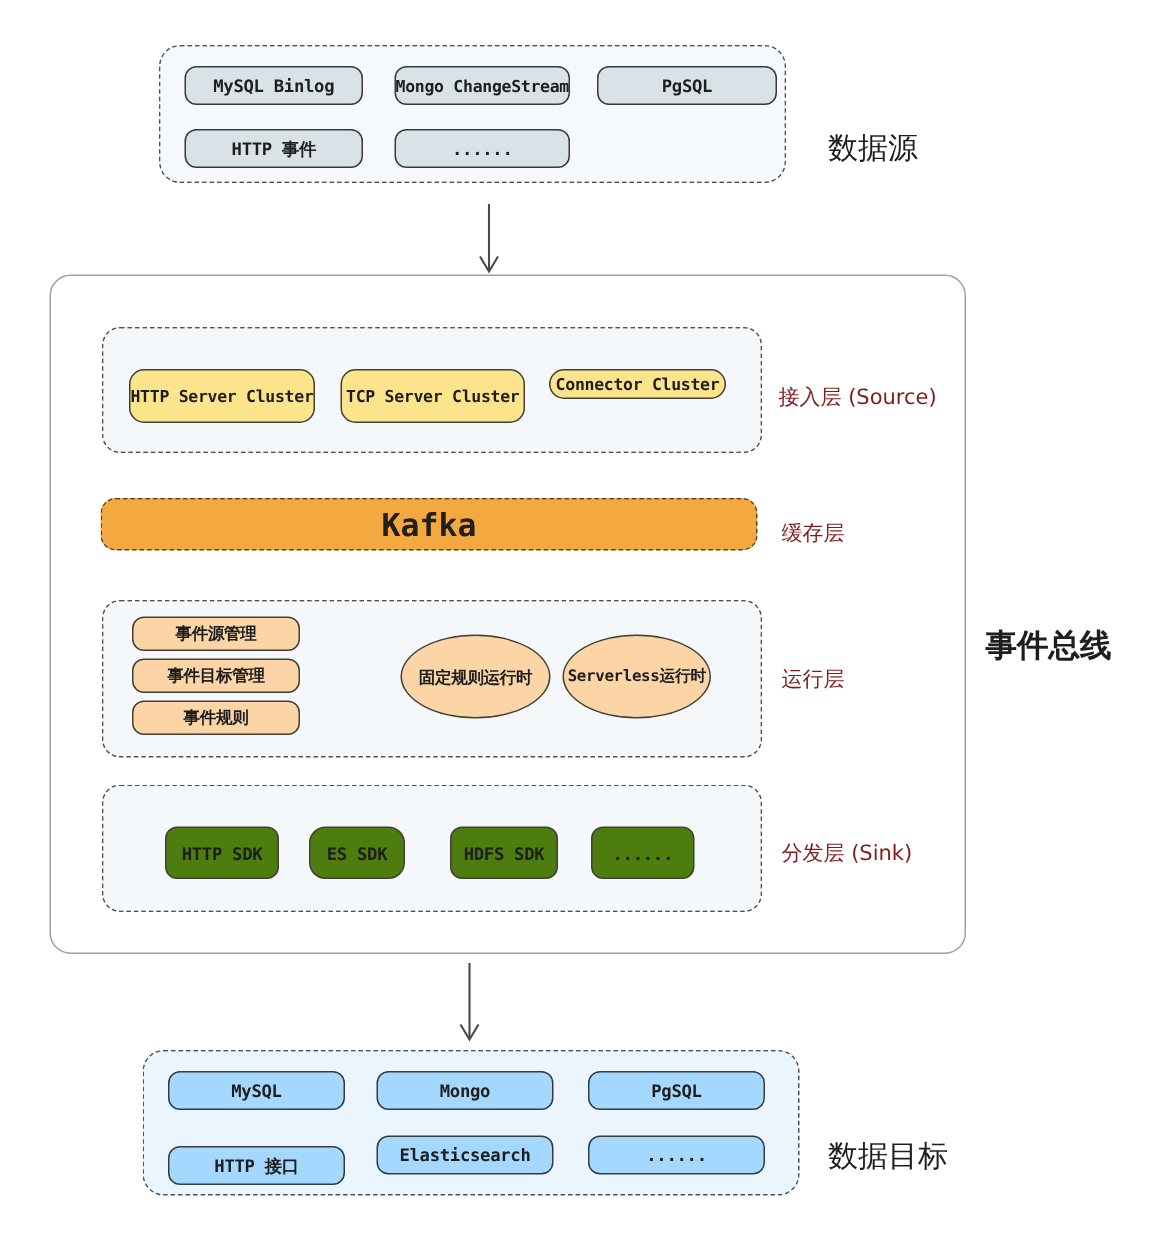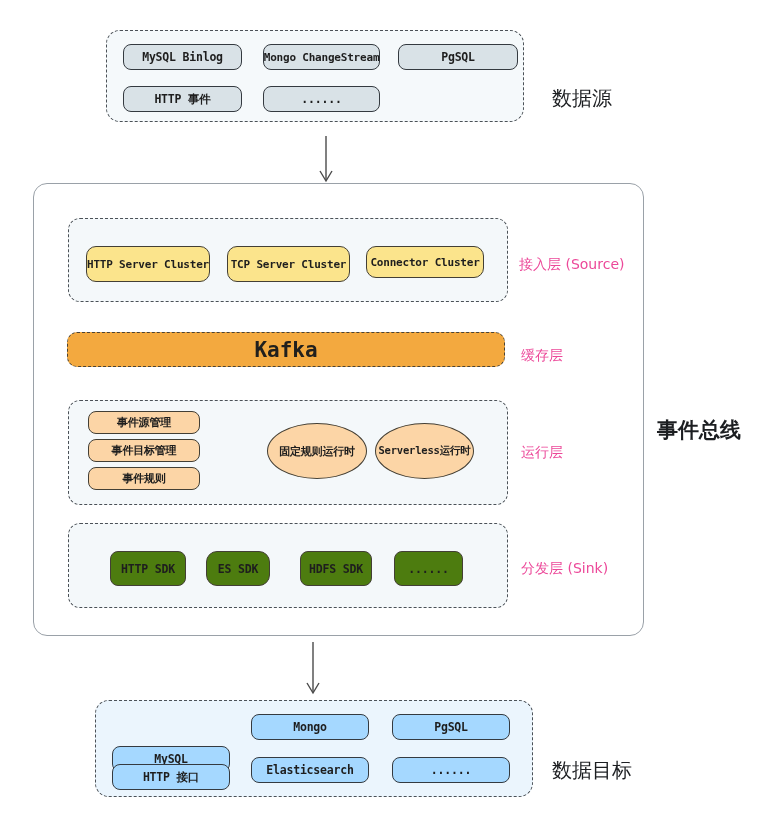--- a/index.html
+++ b/index.html
@@ -34,21 +34,21 @@
     position:absolute;left:33px;top:183px;width:611px;height:453px;
     border:1.5px solid #9aa1a8;border-radius:14px;background:#ffffff;box-sizing:border-box;
   }
   .kafka{
     position:absolute;display:flex;align-items:center;justify-content:center;
     background:#f3a93f;border:1.6px dashed #4a4336;border-radius:10px;
     font-family:"DejaVu Sans Mono","Liberation Mono",monospace;
     font-size:21px;font-weight:700;color:#21201d;box-sizing:border-box;
   }
   .side-label{
-    position:absolute;font-size:14px;color:#ec4899;white-space:nowrap;
+    position:absolute;font-size:14px;color:#7f1d1d;white-space:nowrap;
     font-family:"DejaVu Sans","Liberation Sans",sans-serif;
   }
   .big-label{
     position:absolute;font-size:20px;font-weight:500;color:#1c1e21;white-space:nowrap;margin-top:24px;
   }
   .bus-label{font-size:21px;font-weight:700;}
   .arrow{position:absolute;}
 </style>
 </head>
 <body>
@@ -69,21 +69,21 @@
     <line x1="9" y1="0" x2="9" y2="44" stroke="#4a4a4a" stroke-width="1.4"></line>
     <polyline points="3,35 9,45 15,35" fill="none" stroke="#4a4a4a" stroke-width="1.4"></polyline>
   </svg>
 
   <div class="bus-box"></div>
   <div class="big-label bus-label" style="left:657px;top:392px;">事件总线</div>
 
   <div class="dashed-box inner" style="left:68px;top:218px;width:440px;height:84px;"></div>
   <div class="node yellow" style="left:86px;top:246px;width:124px;height:36px;font-size:11px;">HTTP Server Cluster</div>
   <div class="node yellow" style="left:227px;top:246px;width:123px;height:36px;font-size:11px;">TCP Server Cluster</div>
-  <div class="node yellow" style="left:366px;top:246px;width:118px;height:32px;font-size:11px;">Connector Cluster</div>
+  <div class="node yellow" style="left:366px;top:246px;width:118px;height:20px;font-size:11px;">Connector Cluster</div>
   <div class="side-label" style="left:519px;top:256px;">接入层 (Source)</div>
 
   <div class="kafka" style="left:67px;top:332px;width:438px;height:35px;">Kafka</div>
   <div class="side-label" style="left:521px;top:347px;">缓存层</div>
 
   <div class="dashed-box inner" style="left:68px;top:400px;width:440px;height:105px;"></div>
   <div class="node peach small-node" style="left:88px;top:411px;width:112px;height:23px;">事件源管理</div>
   <div class="node peach small-node" style="left:88px;top:439px;width:112px;height:23px;">事件目标管理</div>
   <div class="node peach small-node" style="left:88px;top:467px;width:112px;height:23px;">事件规则</div>
   <div class="node peach ellipse" style="left:267px;top:423px;width:100px;height:56px;font-family:'DejaVu Sans','Liberation Sans',sans-serif;">固定规则运行时</div>
@@ -97,21 +97,21 @@
   <div class="node orange" style="left:394px;top:551px;width:69px;height:35px;">......</div>
   <div class="side-label" style="left:521px;top:560px;">分发层 (Sink)</div>
 
   <svg class="arrow" style="left:304px;top:642px;" width="18" height="54" viewBox="0 0 18 54">
     <line x1="9" y1="0" x2="9" y2="50" stroke="#4a4a4a" stroke-width="1.4"></line>
     <polyline points="3,41 9,51 15,41" fill="none" stroke="#4a4a4a" stroke-width="1.4"></polyline>
   </svg>
 
   <div class="dashed-box bottom" style="left:95px;top:700px;width:438px;height:97px;"></div>
 
-  <div class="node blue" style="left:112px;top:714px;width:118px;height:26px;margin-top:32px;">MySQL</div>
+  <div class="node blue" style="left:112px;top:714px;width:118px;height:26px;">MySQL</div>
   <div class="node blue" style="left:251px;top:714px;width:118px;height:26px;">Mongo</div>
   <div class="node blue" style="left:392px;top:714px;width:118px;height:26px;">PgSQL</div>
   <div class="node blue" style="left:112px;top:764px;width:118px;height:26px;">HTTP 接口</div>
   <div class="node blue" style="left:251px;top:757px;width:118px;height:26px;">Elasticsearch</div>
   <div class="node blue" style="left:392px;top:757px;width:118px;height:26px;">......</div>
 
   <div class="big-label" style="left:552px;top:733px;">数据目标</div>
 
 </div>
 

